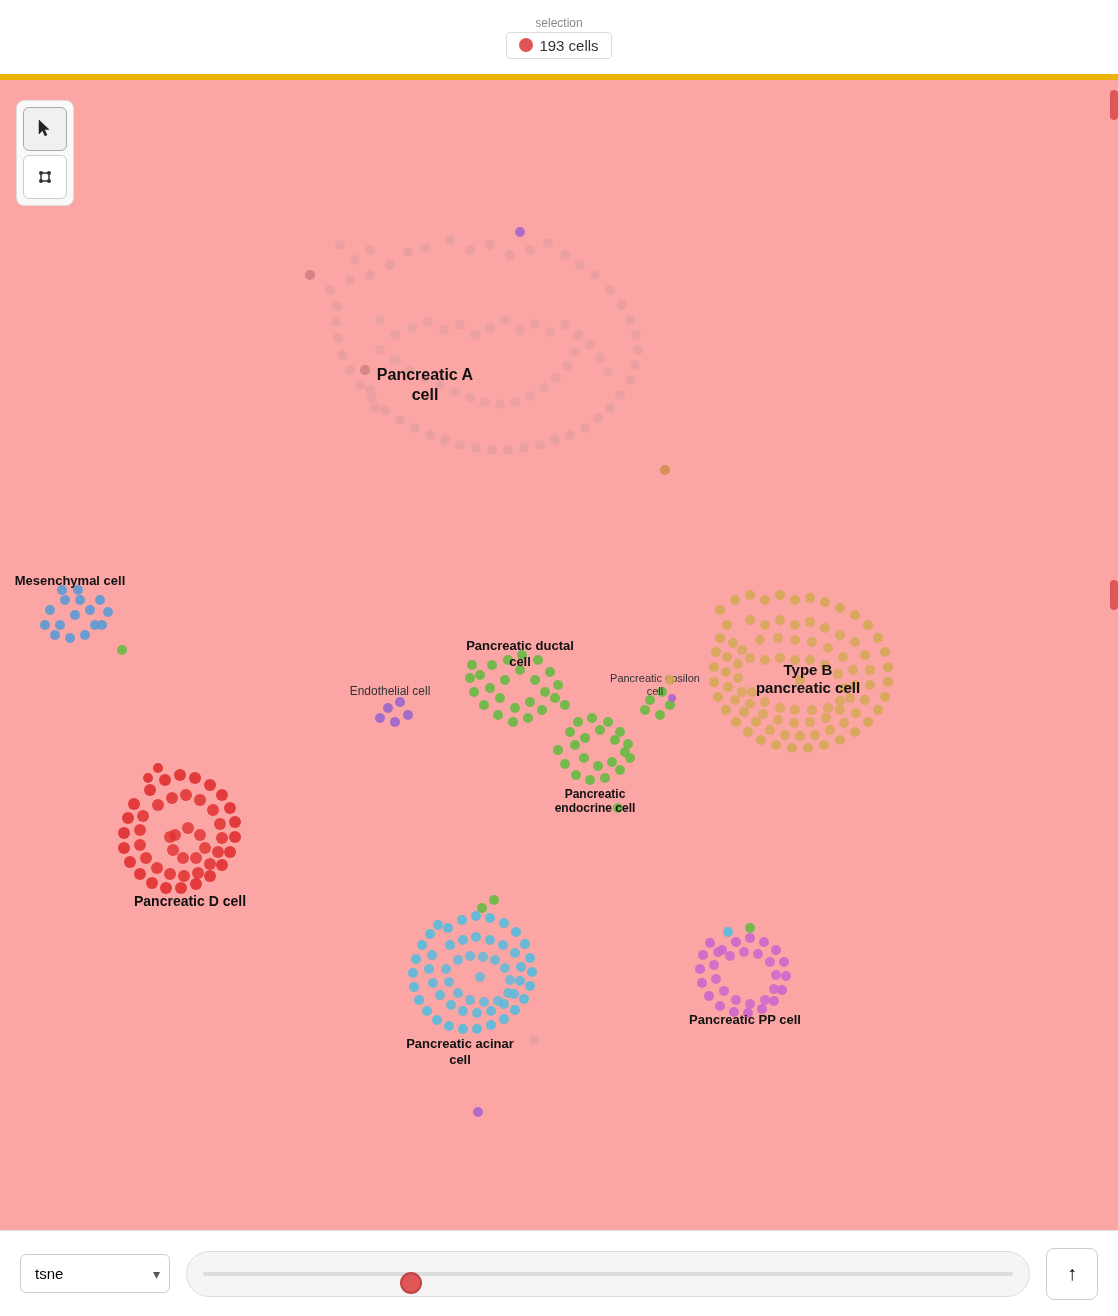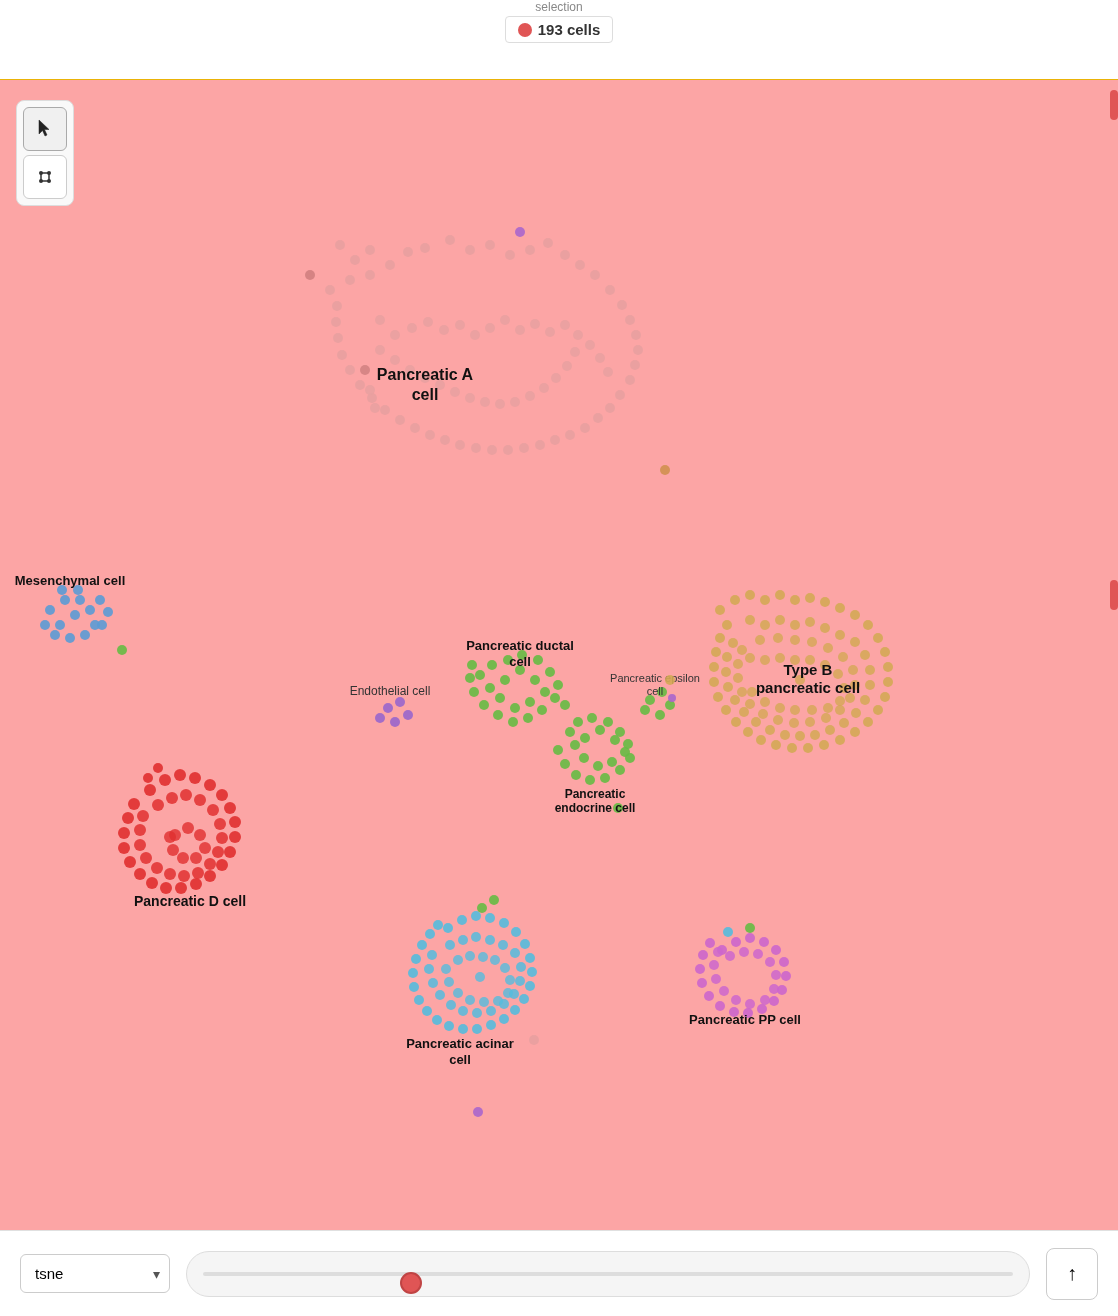--- a/index.html
+++ b/index.html
@@ -10,23 +10,23 @@
       height: 1316px;
       overflow: hidden;
       position: relative;
     }
 
     
     #header {
       width: 100%;
       height: 80px;
       background: #fff;
-      border-bottom: 1px solid #eab308;
+      border-bottom: 6px solid #eab308;
       display: flex;
-      align-items: flex-start;
+      align-items: center;
       justify-content: center;
       gap: 16px;
       position: relative;
       z-index: 10;
     }
 
     #selection-box {
       display: flex;
       flex-direction: column;
       align-items: center;
@@ -50,21 +50,21 @@
 
     #selection-dot {
       width: 14px;
       height: 14px;
       background: #e05555;
       border-radius: 50%;
     }
 
     #selection-count {
       font-size: 15px;
-      font-weight: 700;
+      font-weight: 400;
       color: #333;
     }
 
     #diff-expr-btn {
       border: 2px solid #1a6bb5;
       border-radius: 6px;
       background: #fff;
       padding: 10px 22px;
       font-size: 16px;
       font-weight: 700;

